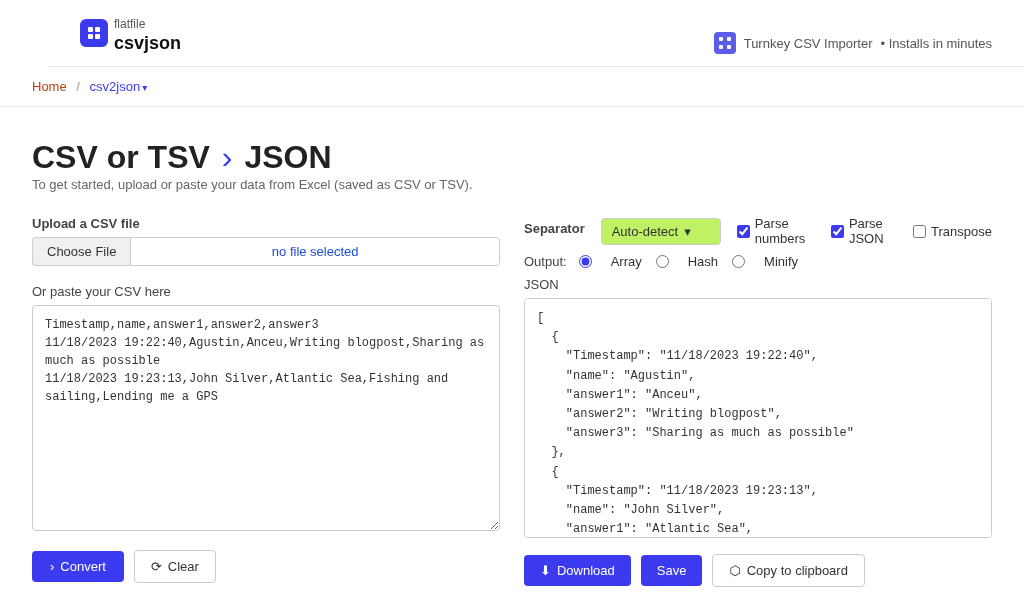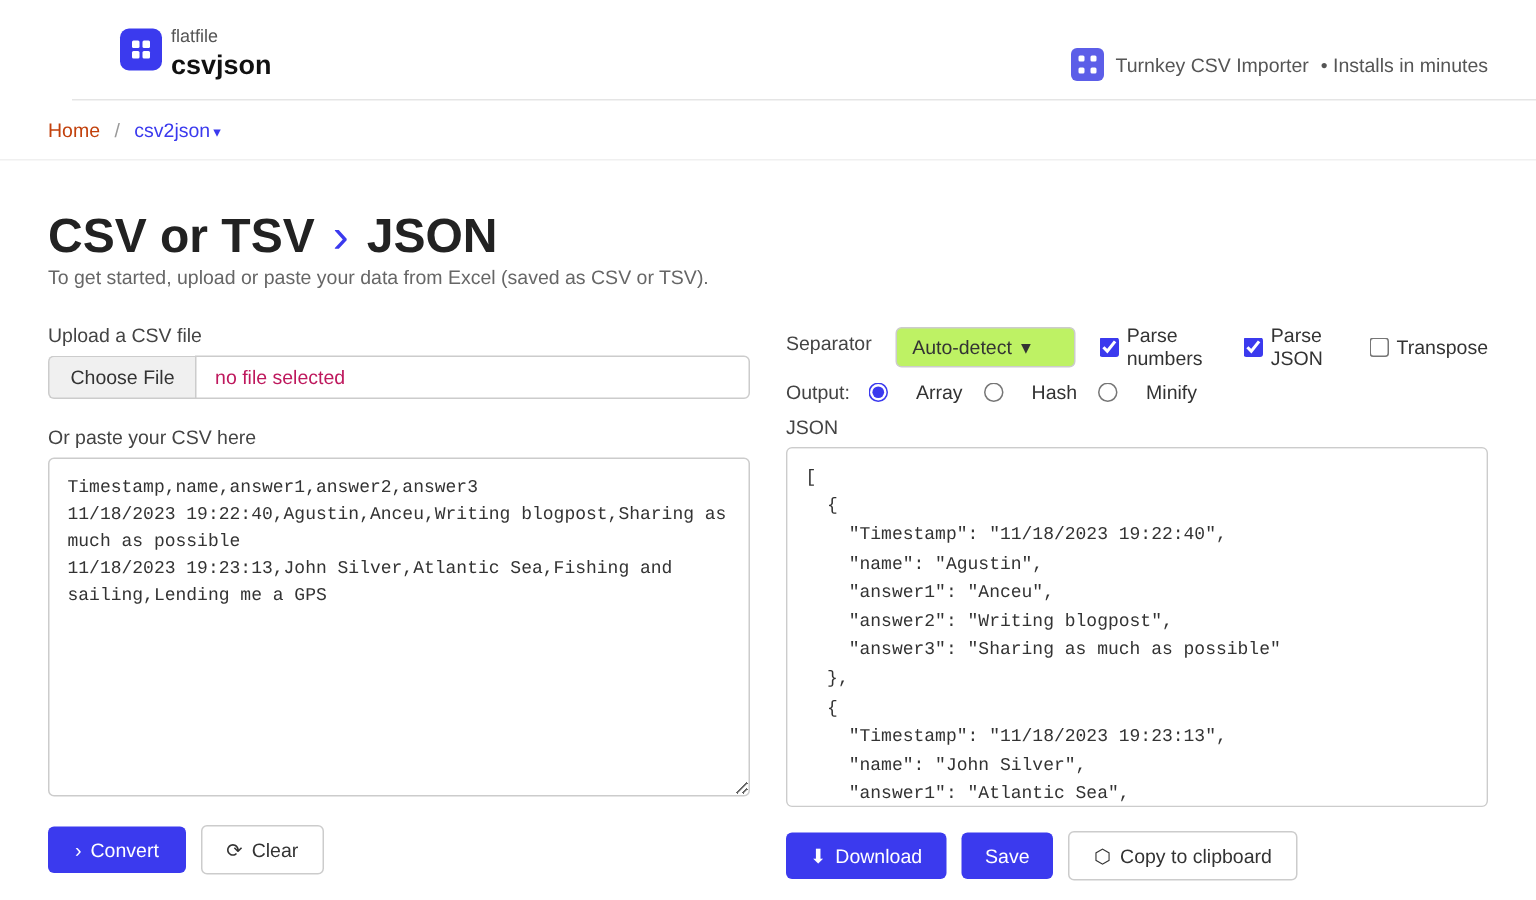--- a/index.html
+++ b/index.html
@@ -26,24 +26,24 @@
     .page-title { font-size: 32px; font-weight: 700; color: #222; margin-bottom: 1px; display: flex; align-items: center; gap: 12px; }
     .page-title .arrow { color: #3b3aee; font-weight: 300; }
     .page-subtitle { font-size: 13px; color: #666; margin-bottom: 24px; }
 
     
     .columns { display: flex; gap: 24px; }
     .left-col { flex: 1; }
     .right-col { flex: 1; }
 
     
-    .section-label { font-size: 13px; font-weight: 400; color: #444; margin-bottom: 6px; }
+    .section-label { font-size: 13px; font-weight: 700; color: #444; margin-bottom: 6px; }
     .file-upload-row { display: flex; align-items: center; gap: 0; margin-bottom: 18px; }
     .choose-file-btn { background: #f0f0f0; border: 1px solid #ccc; border-right: none; padding: 6px 14px; font-size: 13px; cursor: pointer; border-radius: 4px 0 0 4px; color: #333; white-space: nowrap; }
-    .file-name { border: 1px solid #ccc; padding: 6px 12px; font-size: 13px; color: #be185d; flex: 1; border-radius: 0 4px 4px 0; background: #fff; }
+    .file-name { border: 1px solid #ccc; padding: 6px 12px; font-size: 13px; color: #1d4ed8; flex: 1; border-radius: 0 4px 4px 0; background: #fff; text-align: center; }
     .auto-detect-select { border: 1px solid #ccc; border-radius: 4px; padding: 5px 10px; font-size: 13px; background: #bef264; cursor: pointer; display: flex; align-items: center; gap: 6px; min-width: 120px; }
     .checkbox-group { display: flex; align-items: center; gap: 14px; }
     .checkbox-item { display: flex; align-items: center; gap: 5px; font-size: 13px; cursor: pointer; }
     .checkbox-item input[type="checkbox"] { accent-color: #3b3aee; width: 13px; height: 13px; }
 
     
     .output-row { display: flex; align-items: center; gap: 12px; margin-bottom: 8px; }
     .output-label { font-size: 13px; color: #444; font-weight: 500; }
     .radio-group { display: flex; align-items: center; gap: 14px; }
     .radio-item { display: flex; align-items: center; gap: 19px; font-size: 13px; cursor: pointer; }

